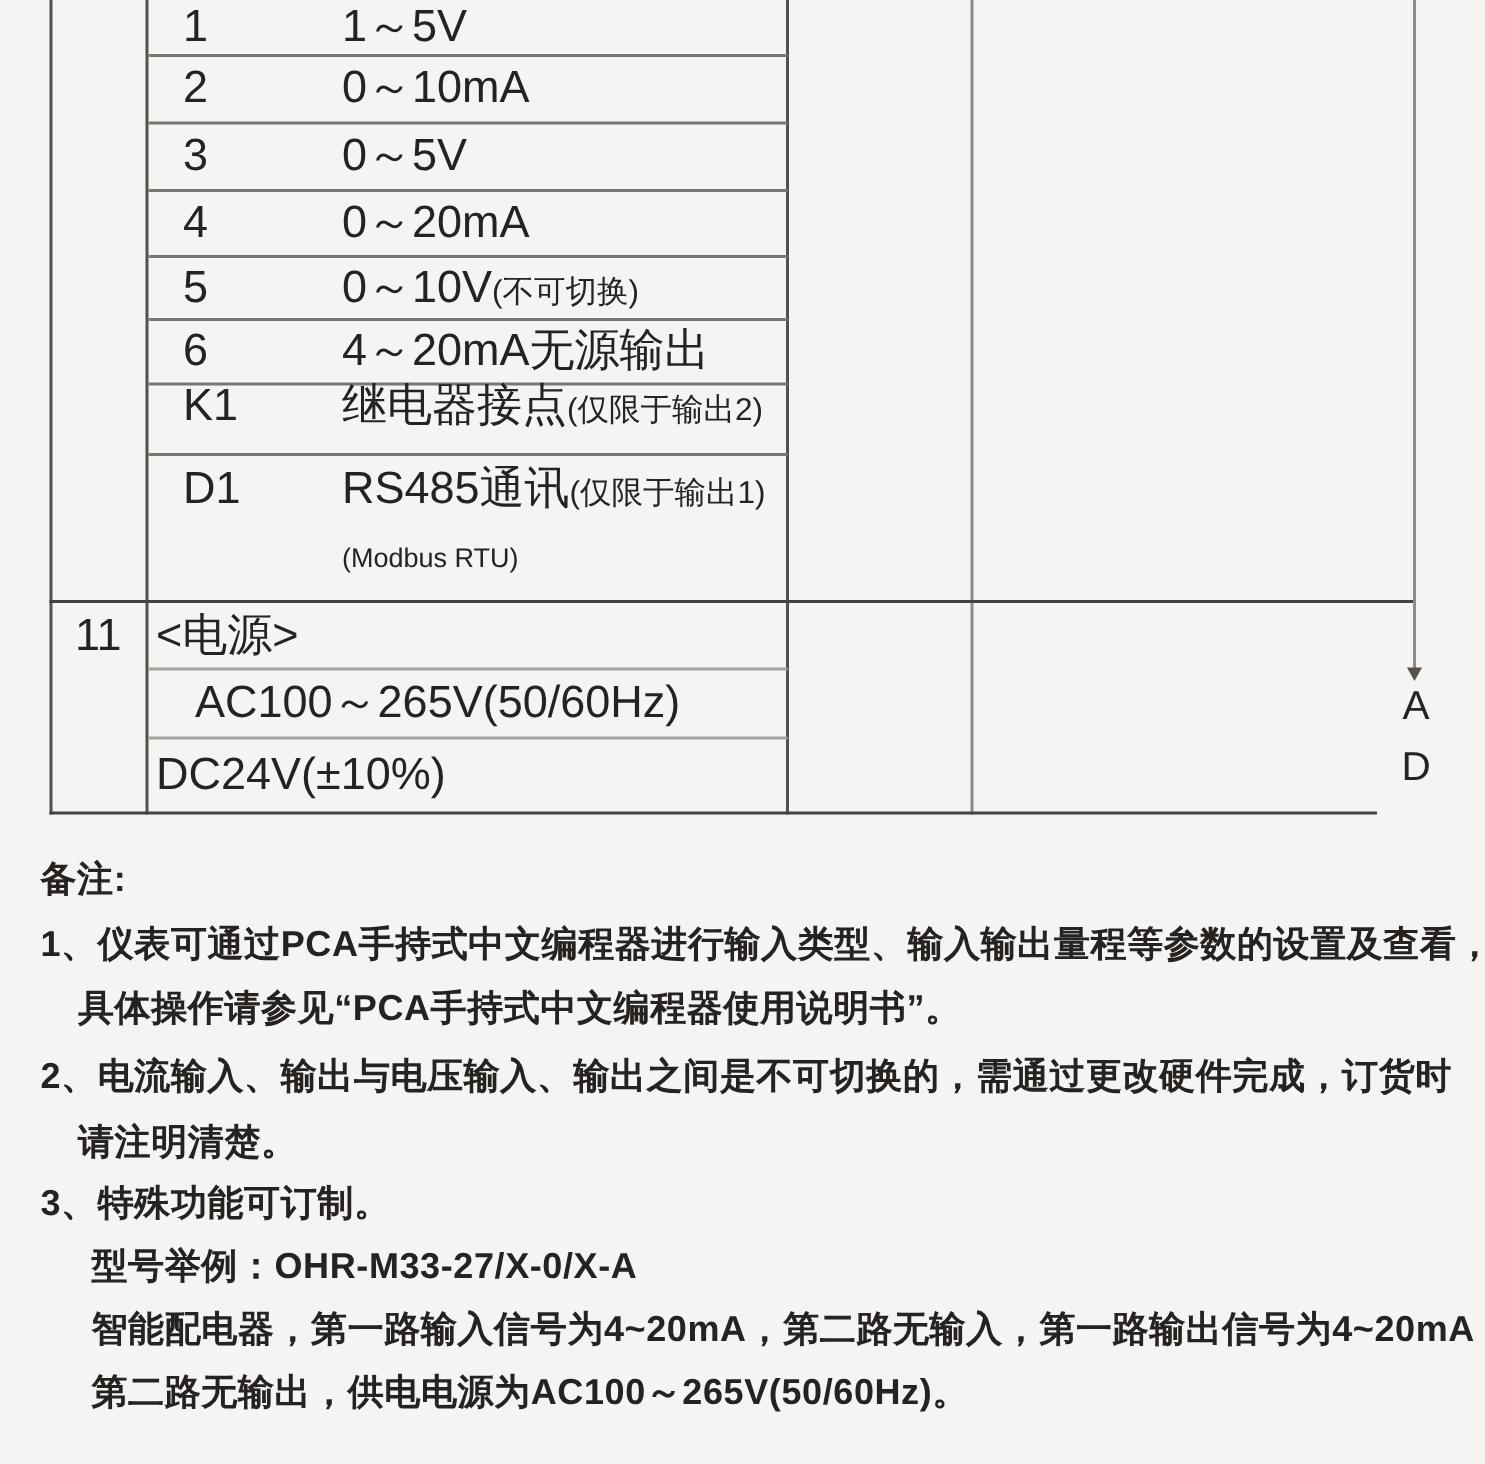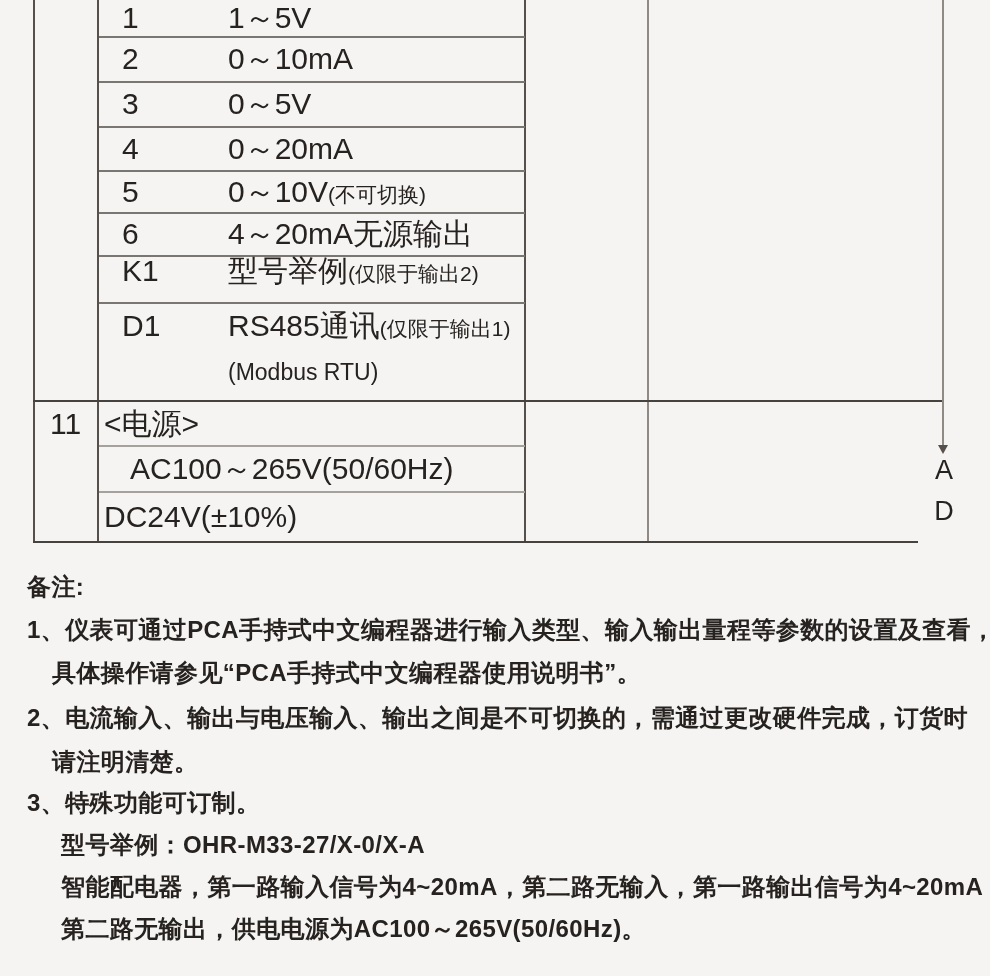--- a/index.html
+++ b/index.html
@@ -25,21 +25,21 @@
     display:flex;align-items:center;
     font-size:30px;font-weight:500;line-height:1;
     white-space:nowrap;
   }
   .opt-code{position:absolute;left:24px;}
   .opt-desc{position:absolute;left:130px;}
   .small-note{font-size:21px;font-weight:400;}
   .modbus-line{
     position:absolute;left:228px;top:349px;height:46px;
     display:flex;align-items:center;
-    font-size:23px;font-weight:500;white-space:nowrap;
+    font-size:18px;font-weight:500;white-space:nowrap;
   }
   .power-no{
     position:absolute;left:33px;top:401px;width:65px;height:45px;
     display:flex;align-items:center;justify-content:center;
     font-size:30px;font-weight:500;
   }
   .power-row{
     position:absolute;left:98px;width:427px;
     display:flex;align-items:center;
     font-size:30px;font-weight:500;line-height:1;
@@ -108,21 +108,21 @@
   <div class="opt-row" style="top:171px;height:41px;">
     <span class="opt-code">5</span>
     <span class="opt-desc"><span>0～10V</span><span class="small-note">(不可切换)</span></span>
   </div>
   <div class="opt-row" style="top:213px;height:42px;">
     <span class="opt-code">6</span>
     <span class="opt-desc"><span>4～20mA无源输出</span><span class="small-note"></span></span>
   </div>
   <div class="opt-row" style="top:256px;height:30px;">
     <span class="opt-code">K1</span>
-    <span class="opt-desc"><span>型号举例</span><span class="small-note">(仅限于输出2)</span></span>
+    <span class="opt-desc"><span>继电器接点</span><span class="small-note">(仅限于输出2)</span></span>
   </div>
   <div class="opt-row" style="top:303px;height:46px;">
     <span class="opt-code">D1</span>
     <span class="opt-desc"><span>RS485通讯</span><span class="small-note">(仅限于输出1)</span></span>
   </div>
   <div class="modbus-line">(Modbus RTU)</div>
 
   <div class="power-no">11</div>
   <div class="power-row" style="top:401px;height:45px;">&lt;电源&gt;</div>
   <div class="power-row" style="top:446px;height:46px;padding-left:32px;">AC100～265V(50/60Hz)</div>

